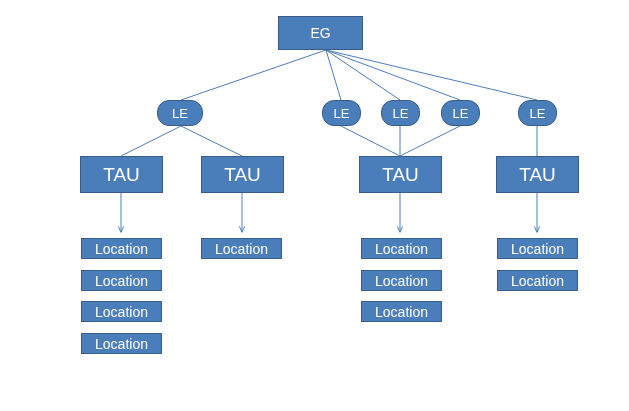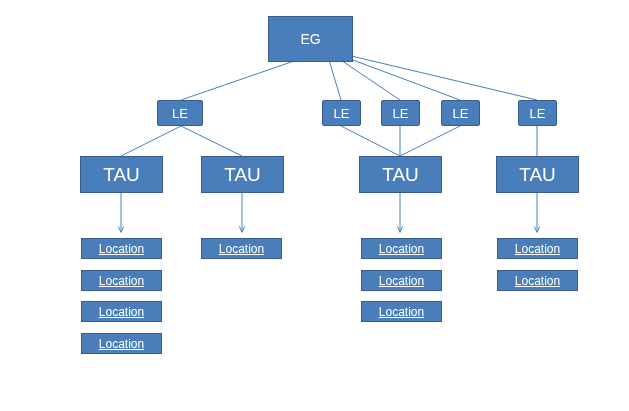--- a/index.html
+++ b/index.html
@@ -35,28 +35,27 @@
     text-align: center;
     line-height: 1;
     white-space: nowrap;
     z-index: 2;
   }
   .node-eg {
     font-size: 14px;
   }
   .node-le {
     font-size: 13px;
-    border-radius: 2px;
+    border-radius: 12px;
   }
   .node-tau {
     font-size: 19px;
   }
   .node-location {
-    font-size: 12px;
-    text-decoration: underline;
+    font-size: 14px;
   }
 </style>
 </head>
 <body>
 
 <div id="canvas">
 
   <svg id="edges" viewBox="0 0 629 411" width="629" height="411" xmlns="http://www.w3.org/2000/svg">
     <defs>
       <marker id="arrowhead" markerWidth="7" markerHeight="7" refX="5.6" refY="3" orient="auto" markerUnits="strokeWidth">
@@ -79,21 +78,21 @@
         <line x1="537" y1="126" x2="537" y2="156" stroke="#4A7EBB" stroke-width="1"></line>
       </g>
     <g id="edge-group-tau-loc">
         <line x1="121" y1="193" x2="121" y2="232" stroke="#4A7EBB" stroke-width="1" marker-end="url(#arrowhead)"></line>
         <line x1="242" y1="193" x2="242" y2="232" stroke="#4A7EBB" stroke-width="1" marker-end="url(#arrowhead)"></line>
         <line x1="400" y1="193" x2="400" y2="232" stroke="#4A7EBB" stroke-width="1" marker-end="url(#arrowhead)"></line>
         <line x1="537" y1="193" x2="537" y2="232" stroke="#4A7EBB" stroke-width="1" marker-end="url(#arrowhead)"></line>
       </g>
   </svg>
 
-  <div class="node node-eg" id="node-eg" style="left: 268px; top: 16px; width: 85px; height: 46px;">EG</div>
+  <div class="node node-eg" id="node-eg" style="left: 278px; top: 16px; width: 85px; height: 34px;">EG</div>
 
   <div id="le-layer">
       <div class="node node-le" style="left: 157px; top: 100px; width: 46px; height: 26px;">LE</div>
       <div class="node node-le" style="left: 322px; top: 100px; width: 39px; height: 26px;">LE</div>
       <div class="node node-le" style="left: 381px; top: 100px; width: 39px; height: 26px;">LE</div>
       <div class="node node-le" style="left: 441px; top: 100px; width: 39px; height: 26px;">LE</div>
       <div class="node node-le" style="left: 518px; top: 100px; width: 39px; height: 26px;">LE</div>
     </div>
   <div id="tau-layer">
       <div class="node node-tau" style="left: 80px; top: 156px; width: 83px; height: 37px;">TAU</div>

